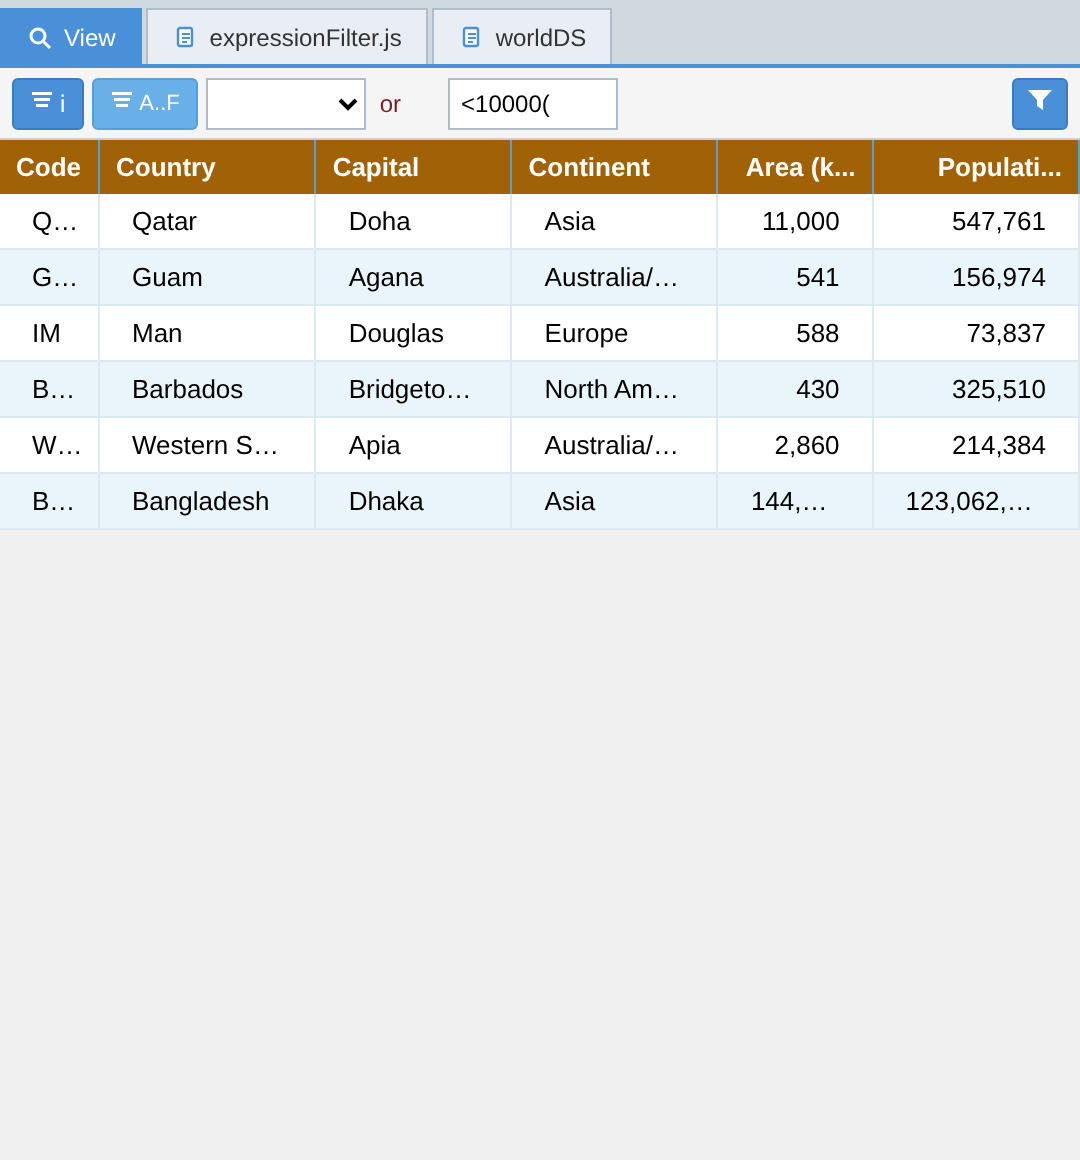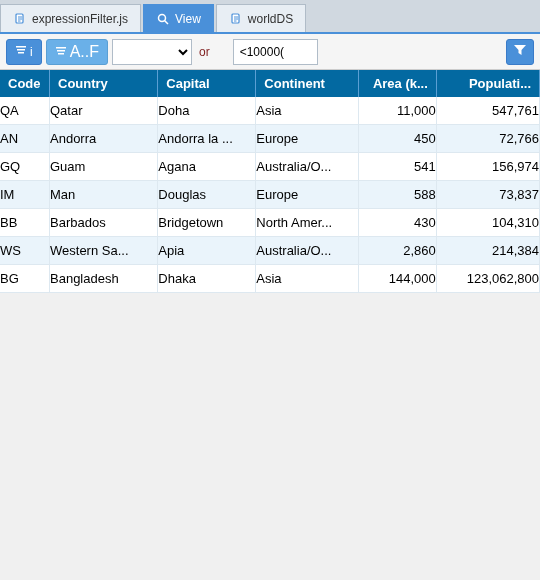--- a/index.html
+++ b/index.html
@@ -74,21 +74,21 @@
     .filter-btn-gray {
       display: flex;
       align-items: center;
       gap: 3px;
       padding: 2px 8px;
       background: #6ab0e8;
       color: white;
       border: 1px solid #5a9fd4;
       border-radius: 3px;
       cursor: pointer;
-      font-size: 16px;
+      font-size: 11px;
       height: 26px;
     }
 
     .dropdown-select {
       height: 26px;
       border: 1px solid #b0bcc8;
       background: white;
       padding: 2px 4px;
       font-size: 12px;
       min-width: 80px;
@@ -133,41 +133,41 @@
       position: relative;
     }
 
     table {
       width: 100%;
       border-collapse: collapse;
       table-layout: fixed;
     }
 
     thead tr th {
-      background: #0369a1;
+      background: #a16207;
       color: white;
       text-align: left;
       padding: 6px 8px;
       font-weight: bold;
       font-size: 13px;
       border-right: 1px solid #5a9fd4;
       white-space: nowrap;
       overflow: hidden;
       text-overflow: ellipsis;
     }
 
     tbody tr:nth-child(even) {
       background: #eaf4fb;
     }
     tbody tr:nth-child(odd) {
       background: #ffffff;
     }
 
     tbody tr td {
-      padding: 6px 0;
+      padding: 6px 16px;
       border-bottom: 1px solid #dde8f0;
       border-right: 1px solid #dde8f0;
       font-size: 13px;
       white-space: nowrap;
       overflow: hidden;
       text-overflow: ellipsis;
     }
 
     td.num, th.num {
       text-align: right;
@@ -191,39 +191,39 @@
     }
     .table-wrapper::-webkit-scrollbar-button {
       background: #6ab0e8;
       height: 14px;
     }
   </style>
 </head>
 <body>
 
 <div class="tab-bar">
+  <div class="tab active">
+    <span class="tab-icon">
+      <svg width="12" height="12" viewBox="0 0 12 12" fill="white">
+        <circle cx="5" cy="5" r="3.5" stroke="white" stroke-width="1.5" fill="none"></circle>
+        <line x1="7.5" y1="7.5" x2="11" y2="11" stroke="white" stroke-width="1.5"></line>
+      </svg>
+    </span>
+    <span>View</span>
+  </div>
   <div class="tab">
     <span class="tab-icon">
       <svg width="12" height="12" viewBox="0 0 12 12" fill="none">
         <rect x="2" y="1" width="7" height="9" rx="1" stroke="#4a90d9" stroke-width="1.2" fill="white"></rect>
         <line x1="4" y1="4" x2="8" y2="4" stroke="#4a90d9" stroke-width="1"></line>
         <line x1="4" y1="6" x2="8" y2="6" stroke="#4a90d9" stroke-width="1"></line>
         <line x1="4" y1="8" x2="6.5" y2="8" stroke="#4a90d9" stroke-width="1"></line>
       </svg>
     </span>
     <span>expressionFilter.js</span>
-  </div>
-  <div class="tab active">
-    <span class="tab-icon">
-      <svg width="12" height="12" viewBox="0 0 12 12" fill="white">
-        <circle cx="5" cy="5" r="3.5" stroke="white" stroke-width="1.5" fill="none"></circle>
-        <line x1="7.5" y1="7.5" x2="11" y2="11" stroke="white" stroke-width="1.5"></line>
-      </svg>
-    </span>
-    <span>View</span>
   </div>
   <div class="tab">
     <span class="tab-icon">
       <svg width="12" height="12" viewBox="0 0 12 12" fill="none">
         <rect x="2" y="1" width="7" height="9" rx="1" stroke="#4a90d9" stroke-width="1.2" fill="white"></rect>
         <line x1="4" y1="4" x2="8" y2="4" stroke="#4a90d9" stroke-width="1"></line>
         <line x1="4" y1="6" x2="8" y2="6" stroke="#4a90d9" stroke-width="1"></line>
         <line x1="4" y1="8" x2="6.5" y2="8" stroke="#4a90d9" stroke-width="1"></line>
       </svg>
     </span>
@@ -289,28 +289,20 @@
     <tbody id="table-body">
     <tr>
           <td class="">QA</td>
           <td class="">Qatar</td>
           <td class="">Doha</td>
           <td class="">Asia</td>
           <td class="num">11,000</td>
           <td class="num">547,761</td>
         </tr>
         <tr>
-          <td class="">AN</td>
-          <td class="">Andorra</td>
-          <td class="">Andorra la ...</td>
-          <td class="">Europe</td>
-          <td class="num">450</td>
-          <td class="num">72,766</td>
-        </tr>
-        <tr>
           <td class="">GQ</td>
           <td class="">Guam</td>
           <td class="">Agana</td>
           <td class="">Australia/O...</td>
           <td class="num">541</td>
           <td class="num">156,974</td>
         </tr>
         <tr>
           <td class="">IM</td>
           <td class="">Man</td>
@@ -318,21 +310,21 @@
           <td class="">Europe</td>
           <td class="num">588</td>
           <td class="num">73,837</td>
         </tr>
         <tr>
           <td class="">BB</td>
           <td class="">Barbados</td>
           <td class="">Bridgetown</td>
           <td class="">North Amer...</td>
           <td class="num">430</td>
-          <td class="num">104,310</td>
+          <td class="num">325,510</td>
         </tr>
         <tr>
           <td class="">WS</td>
           <td class="">Western Sa...</td>
           <td class="">Apia</td>
           <td class="">Australia/O...</td>
           <td class="num">2,860</td>
           <td class="num">214,384</td>
         </tr>
         <tr>

